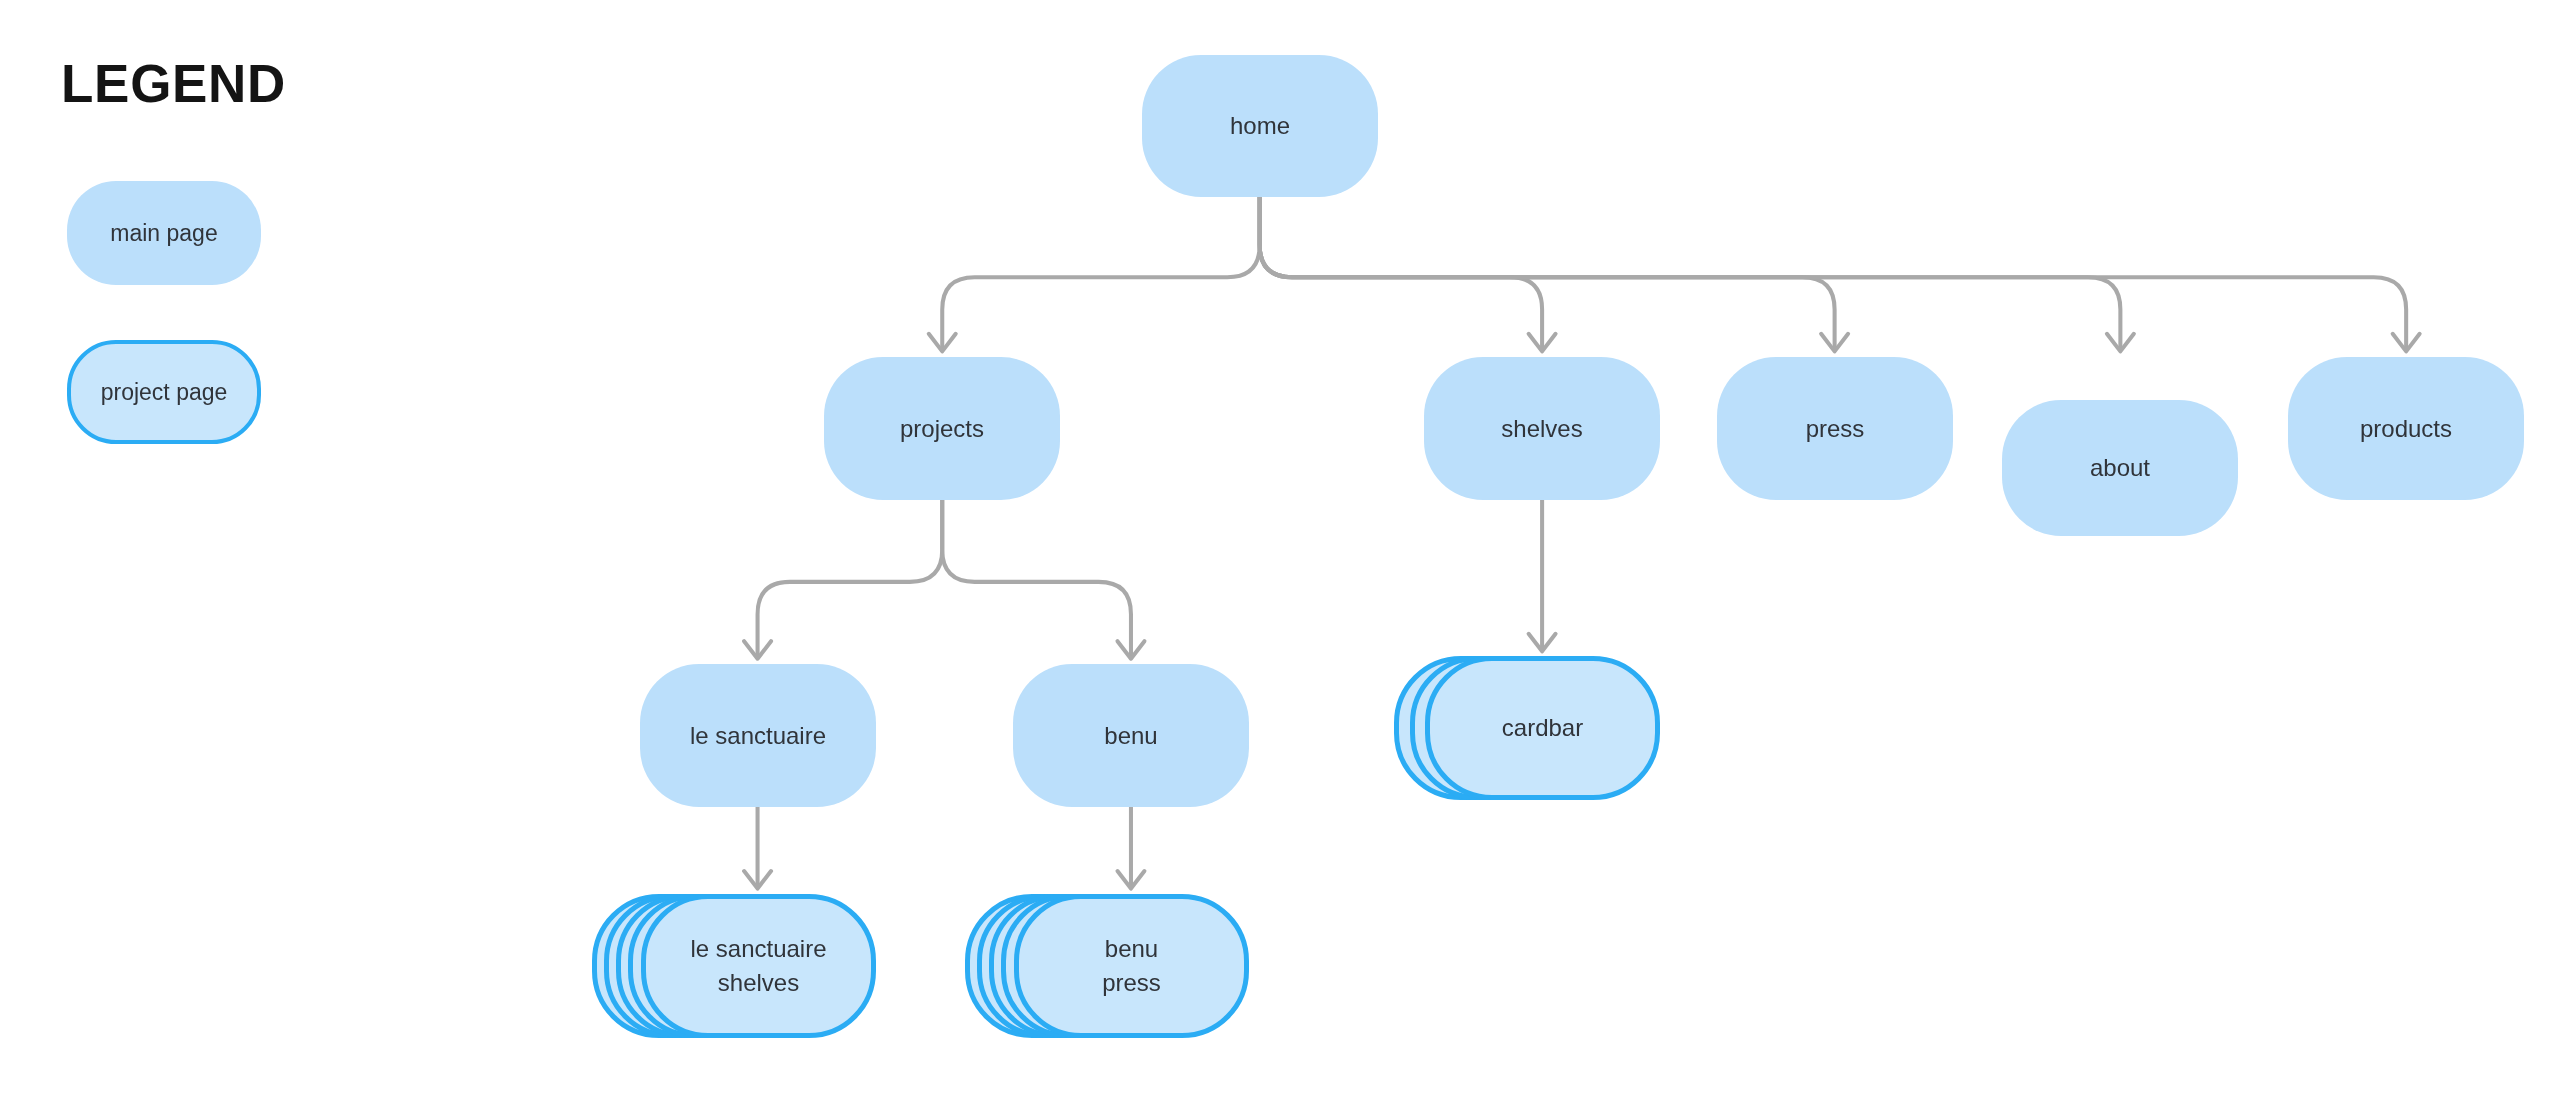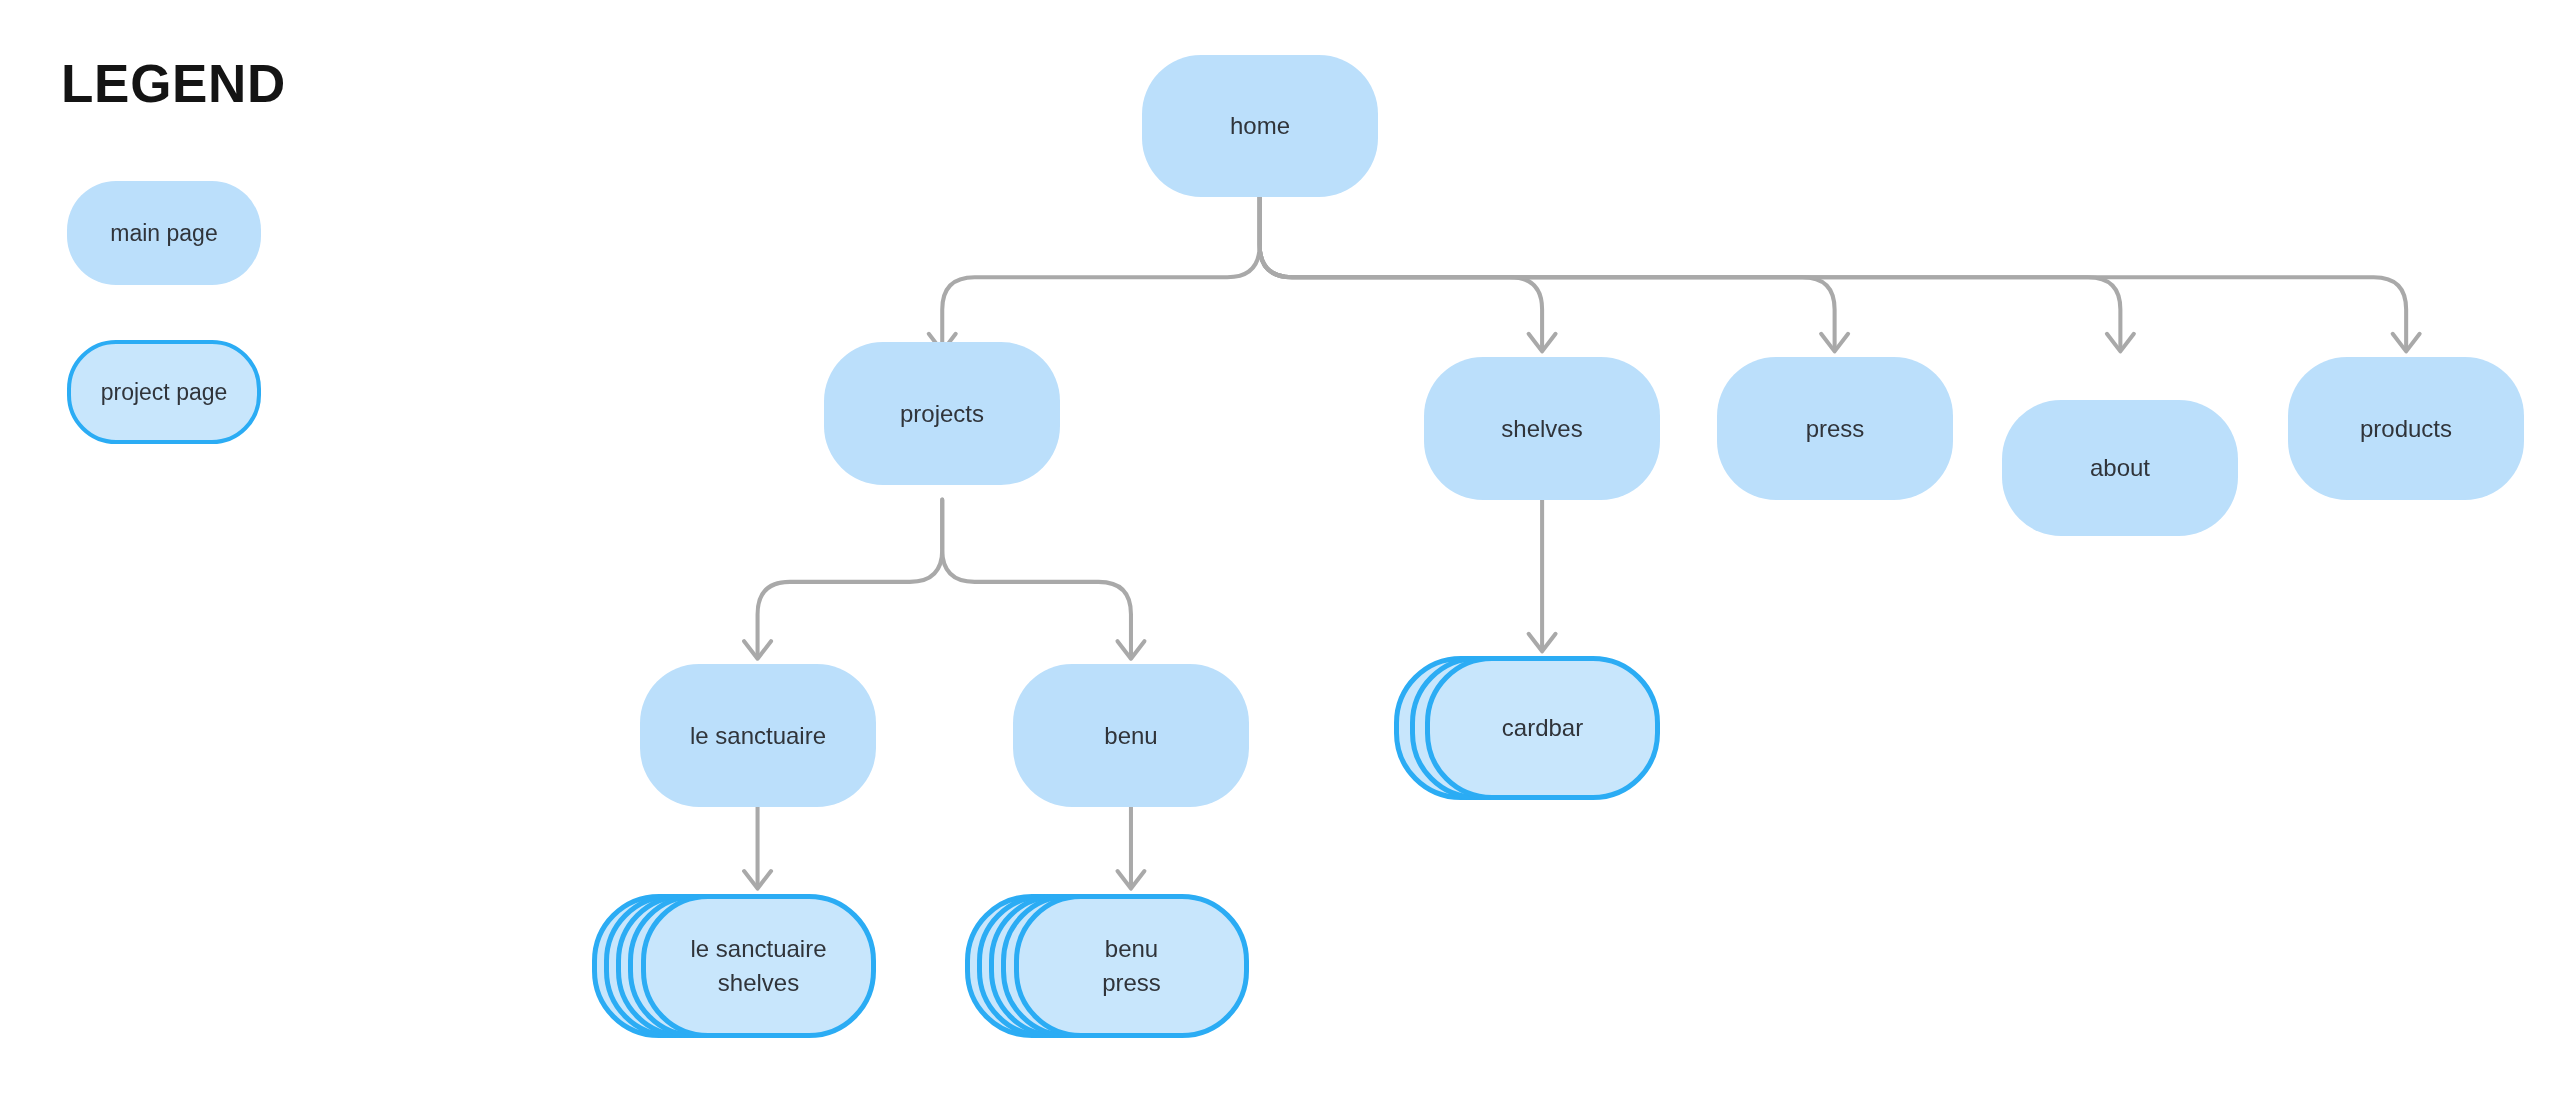--- a/index.html
+++ b/index.html
@@ -94,21 +94,21 @@
       <path d="M1124,1197 L1124,1316" class="edge"></path>
       <path d="M1104,1292 L1124,1318 L1144,1292" class="edge"></path>
       <path d="M1678,1197 L1678,1316" class="edge"></path>
       <path d="M1658,1292 L1678,1318 L1698,1292" class="edge"></path>
     </svg>
 
   <div id="node-layer">
       <div class="node" style="left: 1142px; top: 55px; width: 236px; height: 142px;">
         <span class="node-line">home</span>
       </div>
-      <div class="node" style="left: 824px; top: 342px; width: 236px; height: 143px;">
+      <div class="node" style="left: 824px; top: 357px; width: 236px; height: 143px;">
         <span class="node-line">projects</span>
       </div>
       <div class="node" style="left: 1424px; top: 357px; width: 236px; height: 143px;">
         <span class="node-line">shelves</span>
       </div>
       <div class="node" style="left: 1717px; top: 357px; width: 236px; height: 143px;">
         <span class="node-line">press</span>
       </div>
       <div class="node" style="left: 2002px; top: 357px; width: 236px; height: 136px; margin-top: 43px;">
         <span class="node-line">about</span>

